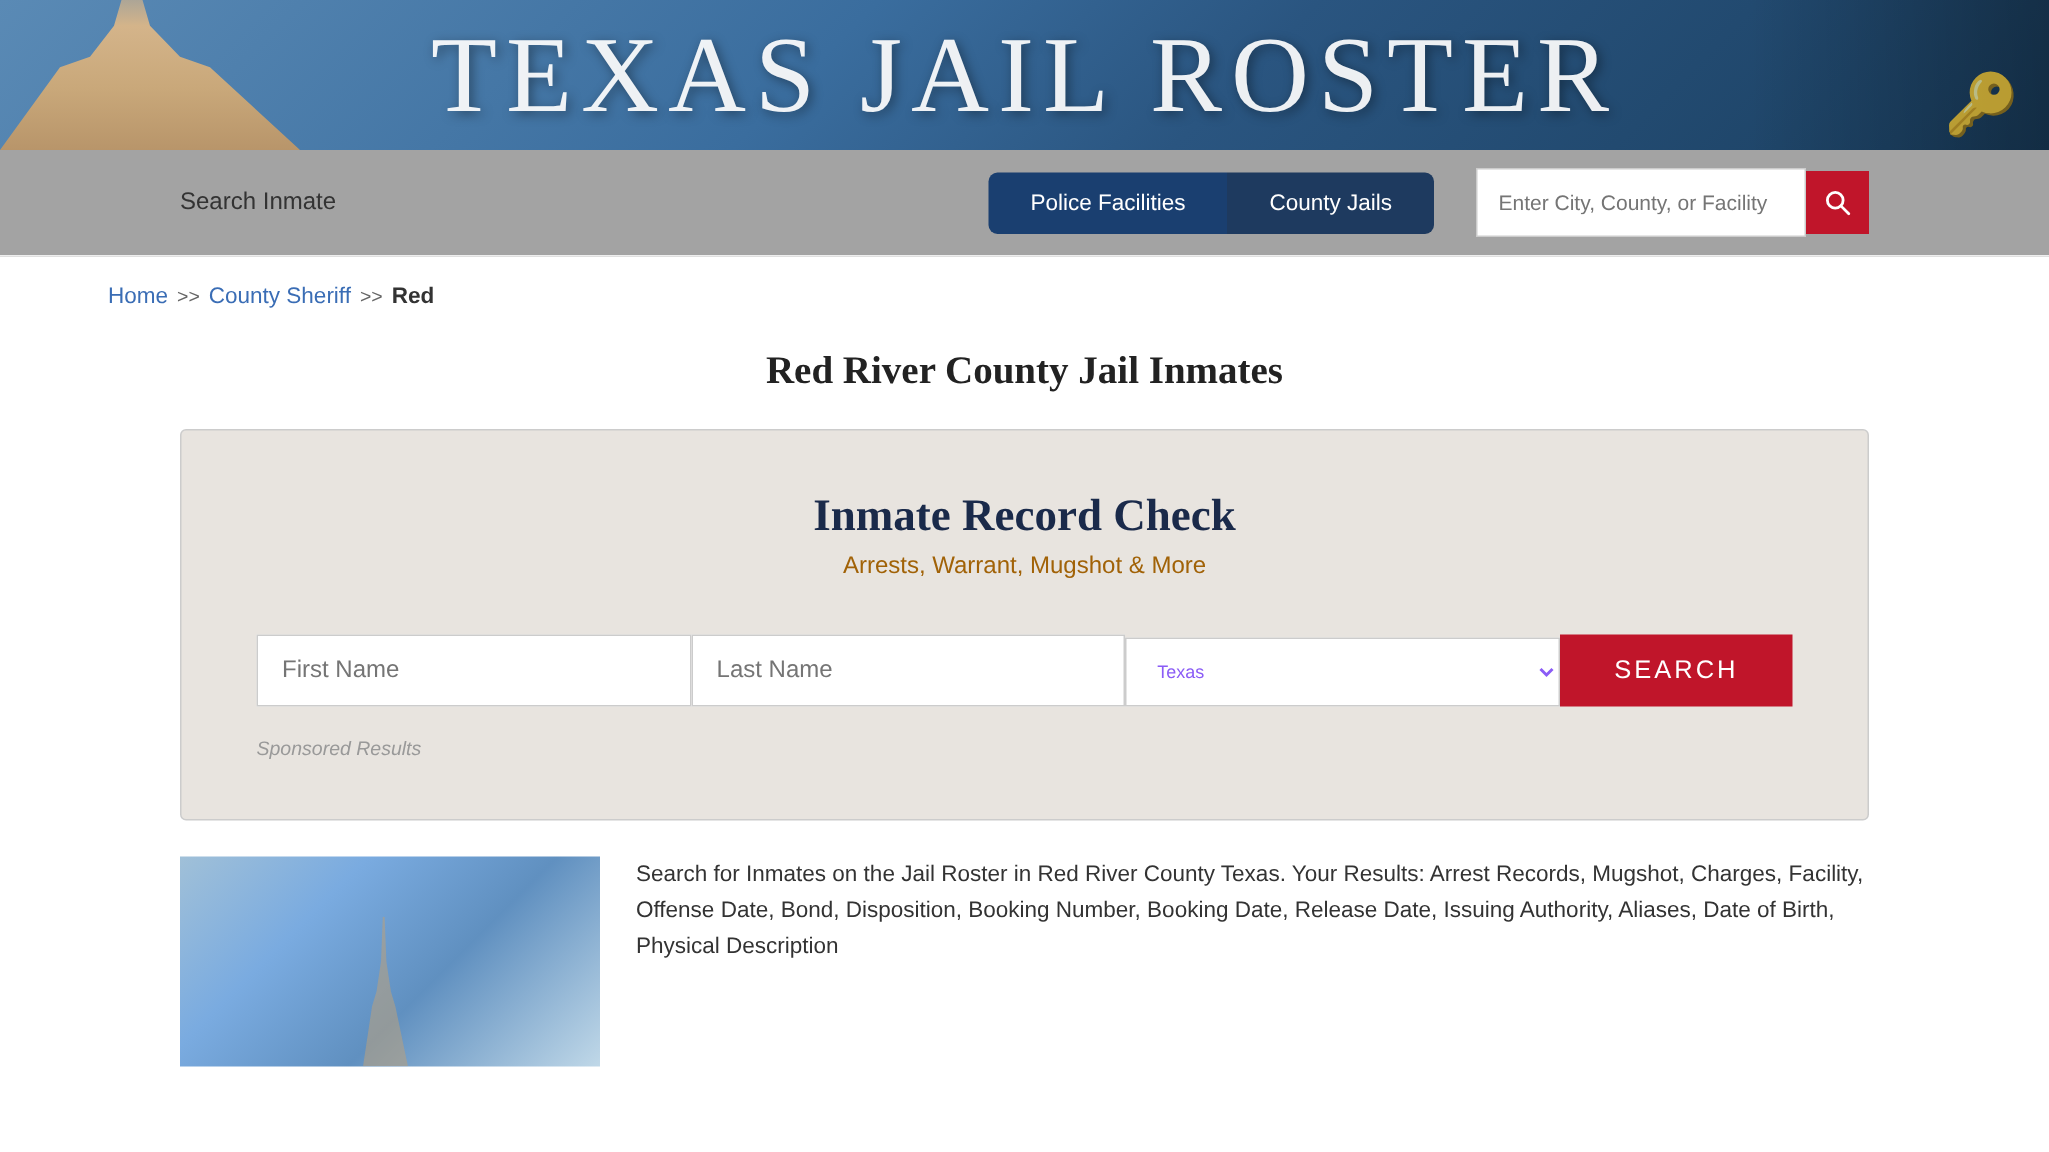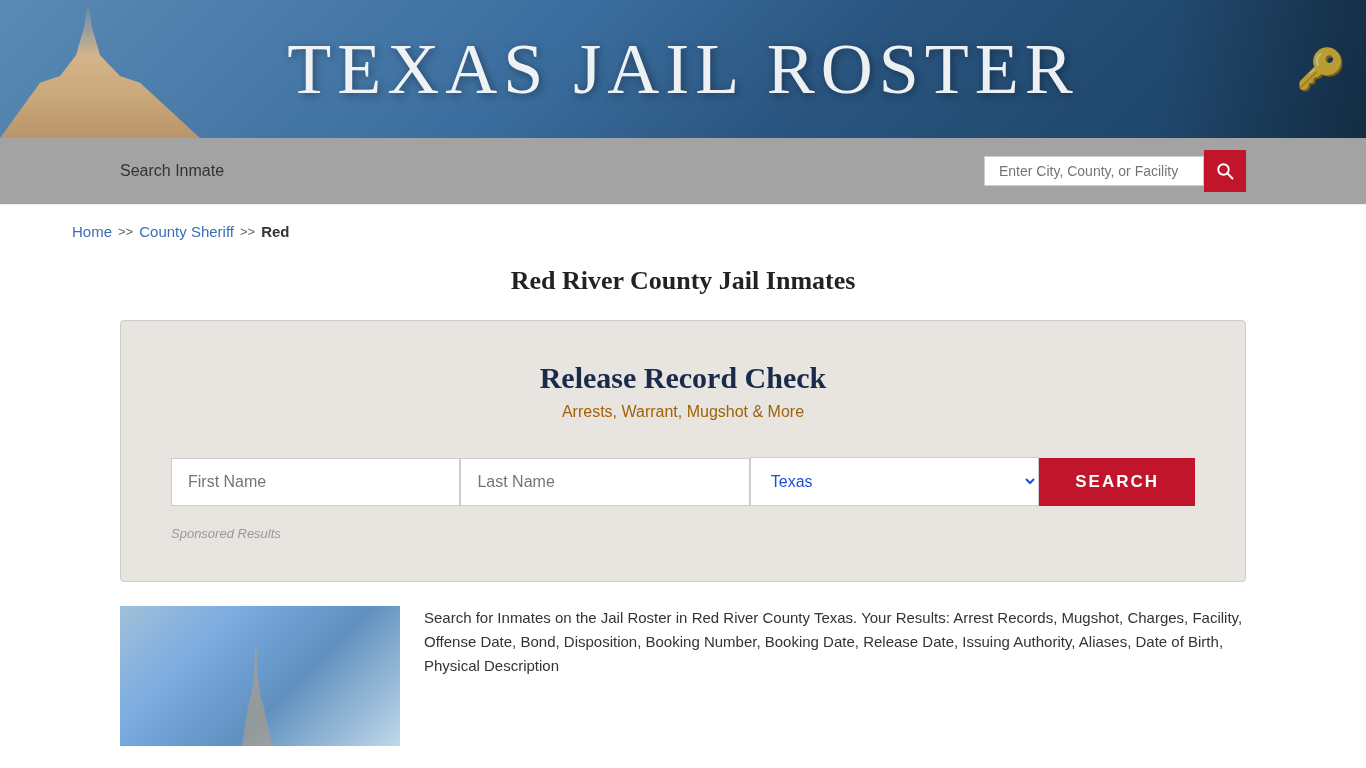--- a/index.html
+++ b/index.html
@@ -1,21 +1,21 @@
 <!DOCTYPE html>
 <html><head>
   <meta charset="utf-8">
   <style>
     * { margin: 0; padding: 0; box-sizing: border-box; }
     body { font-family: Georgia, 'Times New Roman', serif; background: #fff; width: 1366px; min-height: 768px; overflow-x: hidden; }
 
     
     .header-banner {
       width: 1366px;
-      height: 138px;
+      height: 100px;
       background: linear-gradient(135deg, #5a8ab5 0%, #3a6d9e 40%, #2a5580 60%, #1a3f60 100%);
       position: relative;
       overflow: hidden;
       display: flex;
       align-items: center;
       justify-content: center;
     }
     .header-banner .banner-title {
       font-size: 72px;
       font-family: 'Palatino Linotype', Palatino, serif;
@@ -104,21 +104,21 @@
       align-items: center;
       margin-left: 8px;
     }
     .nav-search-input {
       width: 220px;
       padding: 10px 14px;
       border: 1px solid #ccc;
       font-size: 14px;
       font-family: Arial, sans-serif;
       outline: none;
-      height: 30px;
+      height: 46px;
     }
     .nav-search-btn {
       background: #c0152a;
       border: none;
       width: 42px;
       height: 42px;
       cursor: pointer;
       display: flex;
       align-items: center;
       justify-content: center;
@@ -189,36 +189,36 @@
       font-size: 16px;
       font-family: Arial, sans-serif;
       border: 1px solid #ccc;
       background: #fff;
       outline: none;
       color: #999;
     }
     .search-form-row select {
       flex: 1;
       padding: 14px 16px;
-      font-size: 16px;
+      font-size: 12px;
       font-family: Arial, sans-serif;
       border: 1px solid #ccc;
       background: #fff;
       outline: none;
-      color: #1d4ed8;
+      color: #8b5cf6;
       appearance: auto;
     }
     .search-form-row .search-btn {
       background: #c0152a;
       color: #fff;
       border: none;
       padding: 14px 36px;
       font-size: 17px;
       font-family: Arial, sans-serif;
-      font-weight: bold;
+      font-weight: normal;
       letter-spacing: 2px;
       cursor: pointer;
       white-space: nowrap;
     }
     .sponsored-results {
       font-family: Arial, sans-serif;
       font-size: 13px;
       color: #999;
       font-style: italic;
     }
@@ -264,20 +264,24 @@
 <body>
 
 <div class="header-banner">
   <div class="capitol-left"></div>
   <span class="banner-title">Texas Jail Roster</span>
   <div class="keys-right"></div>
 </div>
 
 <div class="navbar">
   <span class="search-inmate-label">Search Inmate</span>
+  <div class="nav-buttons">
+    <button class="nav-btn police">Police Facilities</button>
+    <button class="nav-btn county active">County Jails</button>
+  </div>
   <div class="nav-search-container">
     <input class="nav-search-input" type="text" placeholder="Enter City, County, or Facility" style="">
     <button class="nav-search-btn">
       <svg width="18" height="18" viewBox="0 0 24 24" fill="white">
         <circle cx="10" cy="10" r="7" stroke="white" stroke-width="2.5" fill="none"></circle>
         <line x1="15" y1="15" x2="22" y2="22" stroke="white" stroke-width="2.5" stroke-linecap="round"></line>
       </svg>
     </button>
   </div>
 </div>
@@ -288,21 +292,21 @@
   <a href="#">County Sheriff</a>
   <span class="sep">&gt;&gt;</span>
   <span class="current">Red</span>
 </div>
 
 <div class="page-title-section">
   <h1 class="page-title">Red River County Jail Inmates</h1>
 </div>
 
 <div class="record-check-box">
-  <div class="box-title">Release Record Check</div>
+  <div class="box-title">Inmate Record Check</div>
   <div class="box-subtitle">Arrests, Warrant, Mugshot &amp; More</div>
   <div class="search-form-row">
     <input type="text" placeholder="First Name" style="">
     <input type="text" placeholder="Last Name" style="">
     <select id="state-select"><option value="Alabama">Alabama</option><option value="Alaska">Alaska</option><option value="Arizona">Arizona</option><option value="Arkansas">Arkansas</option><option value="California">California</option><option value="Colorado">Colorado</option><option value="Connecticut">Connecticut</option><option value="Delaware">Delaware</option><option value="Florida">Florida</option><option value="Georgia">Georgia</option><option value="Hawaii">Hawaii</option><option value="Idaho">Idaho</option><option value="Illinois">Illinois</option><option value="Indiana">Indiana</option><option value="Iowa">Iowa</option><option value="Kansas">Kansas</option><option value="Kentucky">Kentucky</option><option value="Louisiana">Louisiana</option><option value="Maine">Maine</option><option value="Maryland">Maryland</option><option value="Massachusetts">Massachusetts</option><option value="Michigan">Michigan</option><option value="Minnesota">Minnesota</option><option value="Mississippi">Mississippi</option><option value="Missouri">Missouri</option><option value="Montana">Montana</option><option value="Nebraska">Nebraska</option><option value="Nevada">Nevada</option><option value="New Hampshire">New Hampshire</option><option value="New Jersey">New Jersey</option><option value="New Mexico">New Mexico</option><option value="New York">New York</option><option value="North Carolina">North Carolina</option><option value="North Dakota">North Dakota</option><option value="Ohio">Ohio</option><option value="Oklahoma">Oklahoma</option><option value="Oregon">Oregon</option><option value="Pennsylvania">Pennsylvania</option><option value="Rhode Island">Rhode Island</option><option value="South Carolina">South Carolina</option><option value="South Dakota">South Dakota</option><option value="Tennessee">Tennessee</option><option value="Texas" selected="">Texas</option><option value="Utah">Utah</option><option value="Vermont">Vermont</option><option value="Virginia">Virginia</option><option value="Washington">Washington</option><option value="West Virginia">West Virginia</option><option value="Wisconsin">Wisconsin</option><option value="Wyoming">Wyoming</option></select>
     <button class="search-btn">SEARCH</button>
   </div>
   <div class="sponsored-results">Sponsored Results</div>
 </div>
 

